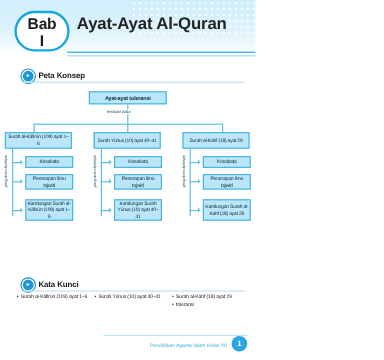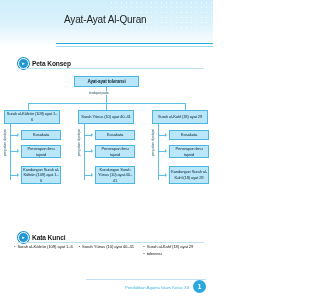--- a/index.html
+++ b/index.html
@@ -30,21 +30,21 @@
     position:absolute;left:12px;top:9px;width:46px;height:34px;
     border:2px solid #18a6e0;border-radius:17px/17px;
     background:#ffffff;box-sizing:border-box;
     display:flex;flex-direction:column;align-items:center;justify-content:center;
     line-height:1;
   }
   .bab-badge .w1{font-size:13px;font-weight:bold;color:#1d1d1d;letter-spacing:-.2px;}
   .bab-badge .w2{font-size:13px;font-weight:bold;color:#1d1d1d;margin-top:1px;}
   .chapter-title{
     position:absolute;left:64px;top:14px;width:146px;
-    font-size:10px;font-weight:normal;color:#232323;line-height:11px;
+    font-size:14px;font-weight:bold;color:#232323;line-height:11px;
     letter-spacing:-.15px;
   }
 
   
   .sec-head{position:absolute;display:flex;align-items:center;gap:3px;}
   .sec-head .ic{
     width:9px;height:9px;border-radius:50%;
     background:#2196d4;border:1.2px solid #ffffff;
     box-shadow:0 0 0 1px #2196d4;
     display:flex;align-items:center;justify-content:center;
@@ -118,20 +118,24 @@
 <body>
 
 <div class="page">
 
   <div class="header-band">
     <div class="dot-grid"></div>
   </div>
   <div class="header-rule"></div>
   <div class="header-rule2"></div>
 
+  <div class="bab-badge">
+    <span class="w1">Bab</span>
+    <span class="w2">I</span>
+  </div>
 
   <div class="chapter-title">
     <div>Ayat-Ayat Al-Quran</div>
   </div>
 
   <div class="sec-head" style="left:18px;top:58px;">
     <span class="ic">▸</span>
     <span class="tx">Peta Konsep</span>
   </div>
   <div class="sec-rule" style="left:18px;top:68px;width:186px;"></div>

